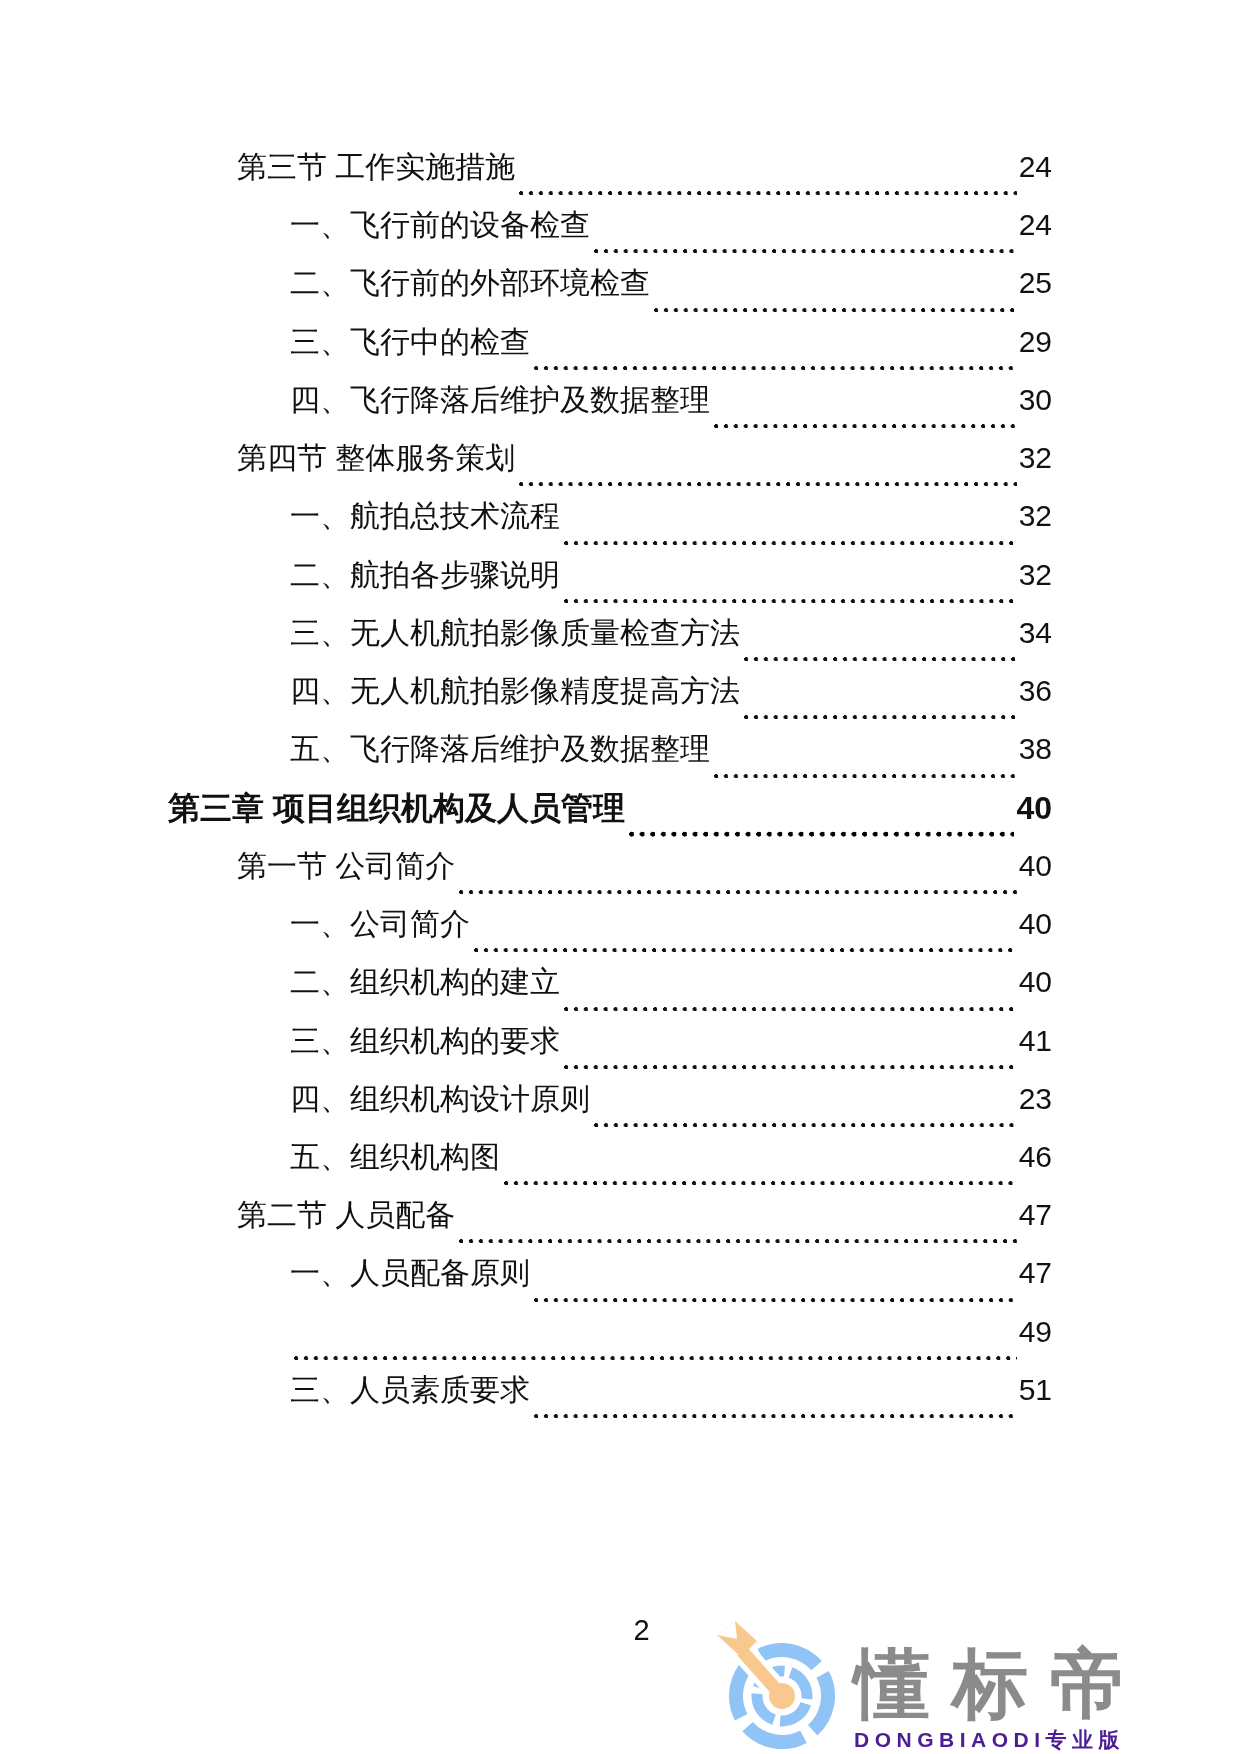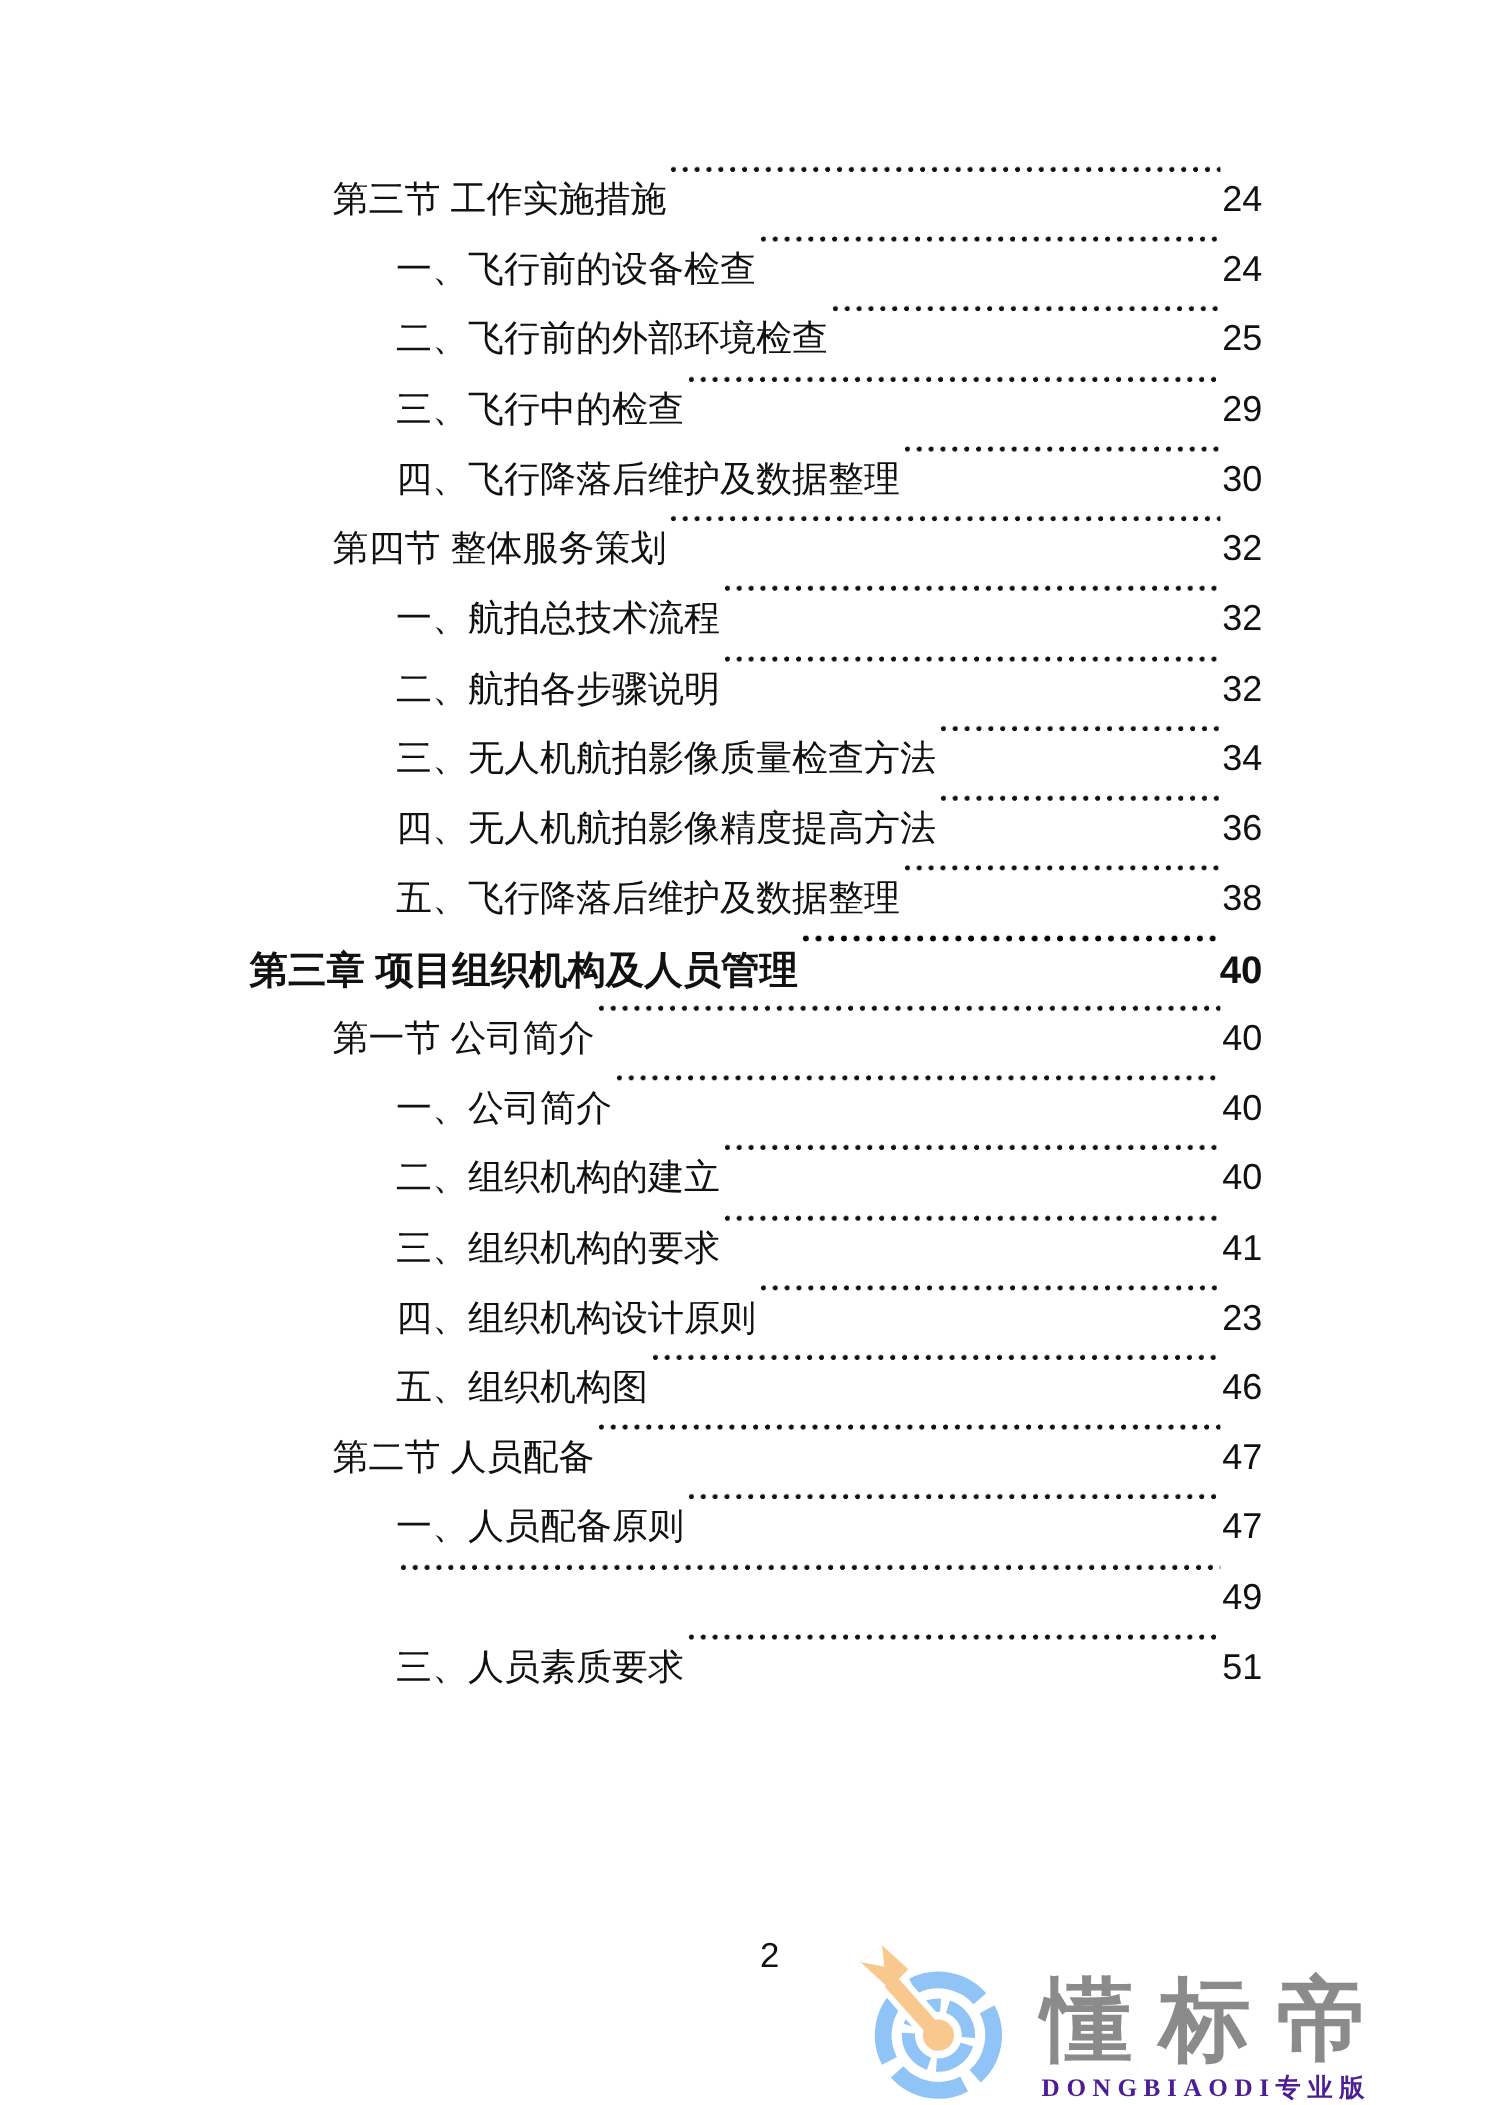--- a/index.html
+++ b/index.html
@@ -8,23 +8,23 @@
     width:1241px; height:1754px;
     position:relative; overflow:hidden;
     font-family:"Liberation Sans","DejaVu Sans",sans-serif;
     color:#111111;
   }
   .page { position:absolute; inset:0; background:#ffffff; }
 
   
   .toc { position:absolute; left:168px; top:138px; width:884px; }
   .row {
-    display:flex; align-items:flex-start;
+    display:flex; align-items:flex-end;
     height:58.24px; line-height:58.24px;
-    font-size:30px; white-space:nowrap;margin-left:40px;
+    font-size:30px; white-space:nowrap;
   }
   .row.section { padding-left:69px; }
   .row.item    { padding-left:122px; }
   .row.chapter { font-weight:700; font-size:32px; }
   .lbl { flex:0 0 auto; }
   .pg  { flex:0 0 auto; }
   .leader {
     flex:1 1 auto; min-width:24px; height:6px;
     margin:0 2px 0 4px;
     background-image:radial-gradient(circle at 2.2px 3.2px, #111 1.9px, transparent 2.3px);
@@ -41,21 +41,21 @@
   .pagenum {
     position:absolute; top:1610px; left:0; width:100%;
     text-align:center; font-size:29px; line-height:40px;
     transform:translateX(21px);
     color:#111;
   }
 
   
   .watermark { position:absolute; left:708px; top:1620px; display:flex; align-items:flex-start; }
   .wm-icon { width:136px; height:136px; flex:0 0 auto; }
-  .wm-text { margin-left:24px; padding-top:24px;font-family:Liberation Serif, serif; }
+  .wm-text { margin-left:10px; padding-top:24px; }
   .wm-brand {
     font-size:76px; line-height:80px; font-weight:700;
     color:#8B8B8B; letter-spacing:22px; white-space:nowrap;
   }
   .wm-sub {
     margin-top:2px; font-size:21px; font-weight:700;
     color:#4c1d95; letter-spacing:5.5px; white-space:nowrap;
   }
 </style>
 </head>

